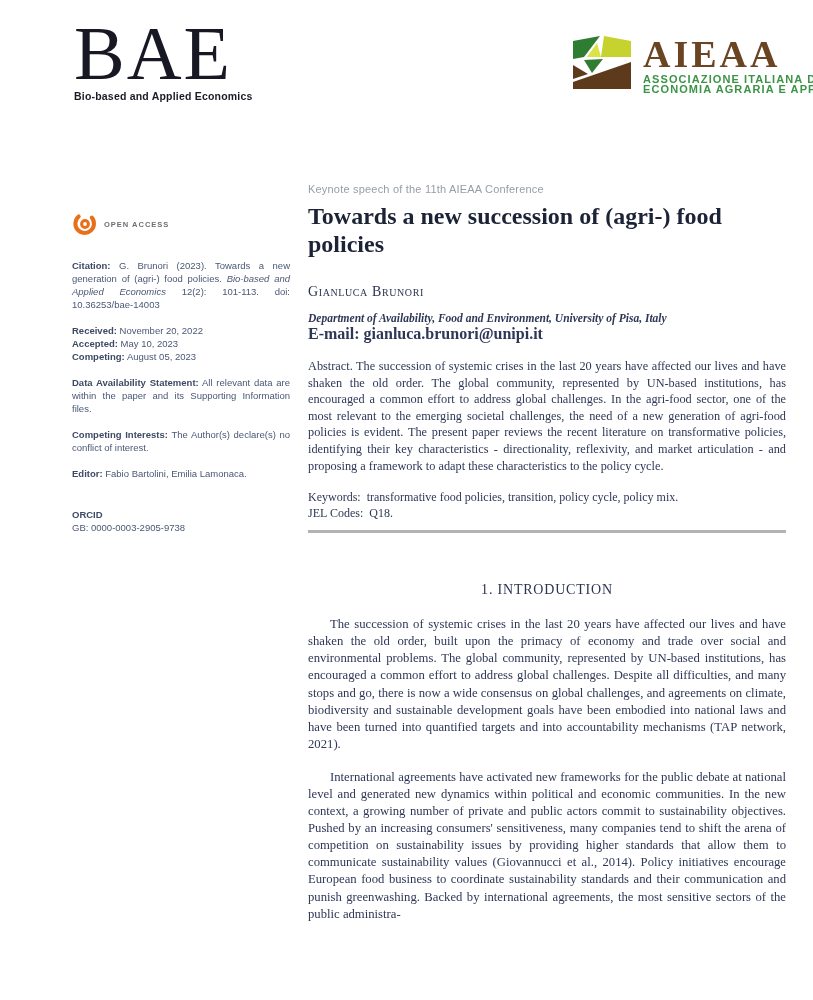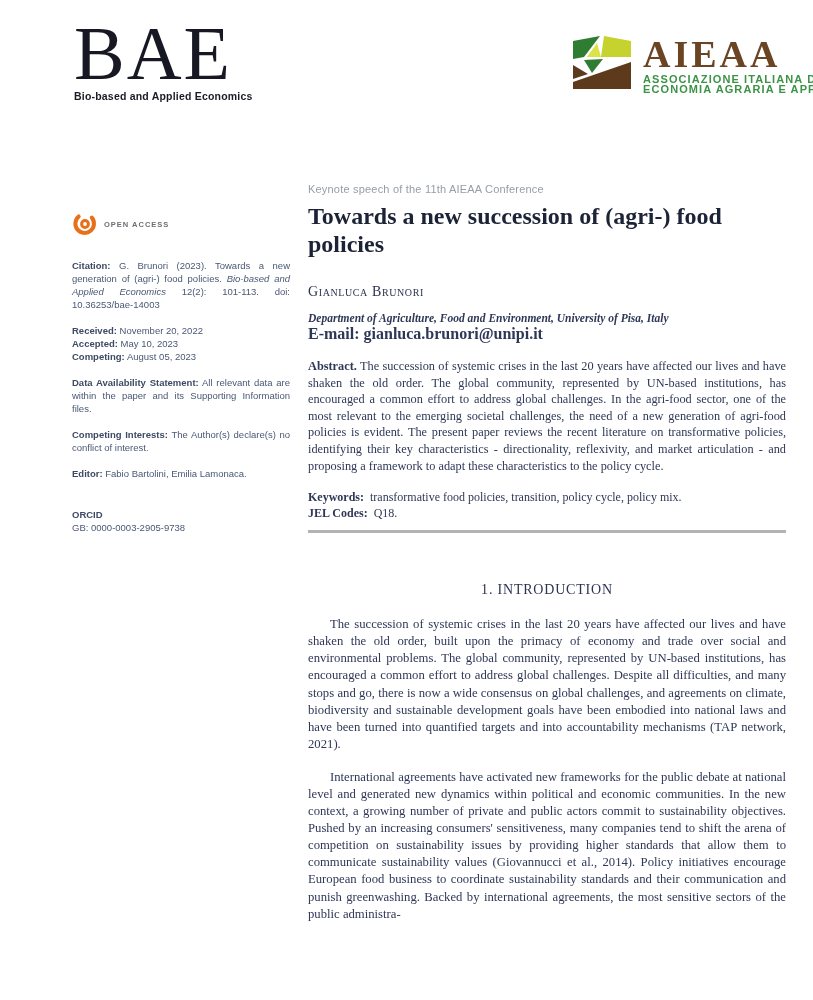--- a/index.html
+++ b/index.html
@@ -38,21 +38,21 @@
   .main{position:absolute;left:293px;top:183px;width:478px;color:#2e3756;}
   .kicker{font-family:"Liberation Sans",sans-serif;font-size:11px;color:#969da6;
           letter-spacing:0.2px;}
   .title{font-family:"Liberation Serif",serif;font-weight:bold;font-size:24px;
          line-height:28px;color:#1d2336;margin-top:7px;}
   .author{margin-top:26px;font-variant:small-caps;font-size:14px;letter-spacing:0.6px;
           color:#2a3350;}
   .affiliation{margin-top:11px;font-style:italic;font-weight:bold;font-size:11.5px;line-height:15px;color:#2e3756;}
   .email-line{font-weight:bold;font-size:16px;line-height:15px;color:#2e3756;}
   .abstract{margin-top:17px;font-size:12.3px;line-height:16.6px;text-align:justify;}
-  .b{font-weight:bold;}
+  .b{font-weight:normal;}
   .kw-line{margin-top:15px;font-size:12px;line-height:16px;}
   .jel-line{font-size:12px;line-height:16px;}
   .divider{margin-top:9px;height:3px;background:#b3b3b3;}
   .section-heading{margin-top:49px;text-align:center;font-size:14px;letter-spacing:0.8px;
                    color:#2a3350;}
   .para{margin:0;margin-top:16px;font-size:12.7px;line-height:17.1px;text-align:justify;
         text-indent:22px;}
   .para.first{margin-top:18px;}
 </style>
 </head>
@@ -127,21 +127,21 @@
   </div>
 
   <div class="main">
 
     <div class="kicker">Keynote speech of the 11th AIEAA Conference</div>
 
     <div class="title">Towards a new succession of (agri-) food policies</div>
 
     <div class="author">Gianluca Brunori</div>
 
-    <div class="affiliation">Department of Agriculture, Food and Environment, University of Pisa, Italy</div>
+    <div class="affiliation">Department of Availability, Food and Environment, University of Pisa, Italy</div>
 
     <div class="email-line">
       <span>E-mail:</span>
       <span>gianluca.brunori@unipi.it</span>
     </div>
 
     <div class="abstract">
       <span class="b">Abstract.</span>
       <span>The succession of systemic crises in the last 20 years have affected our lives and have shaken the old order. The global community, represented by UN-based institutions, has encouraged a common effort to address global challenges. In the agri-food sector, one of the most relevant to the emerging societal challenges, the need of a new generation of agri-food policies is evident. The present paper reviews the recent literature on transformative policies, identifying their key characteristics - directionality, reflexivity, and market articulation - and proposing a framework to adapt these characteristics to the policy cycle.</span>
     </div>

